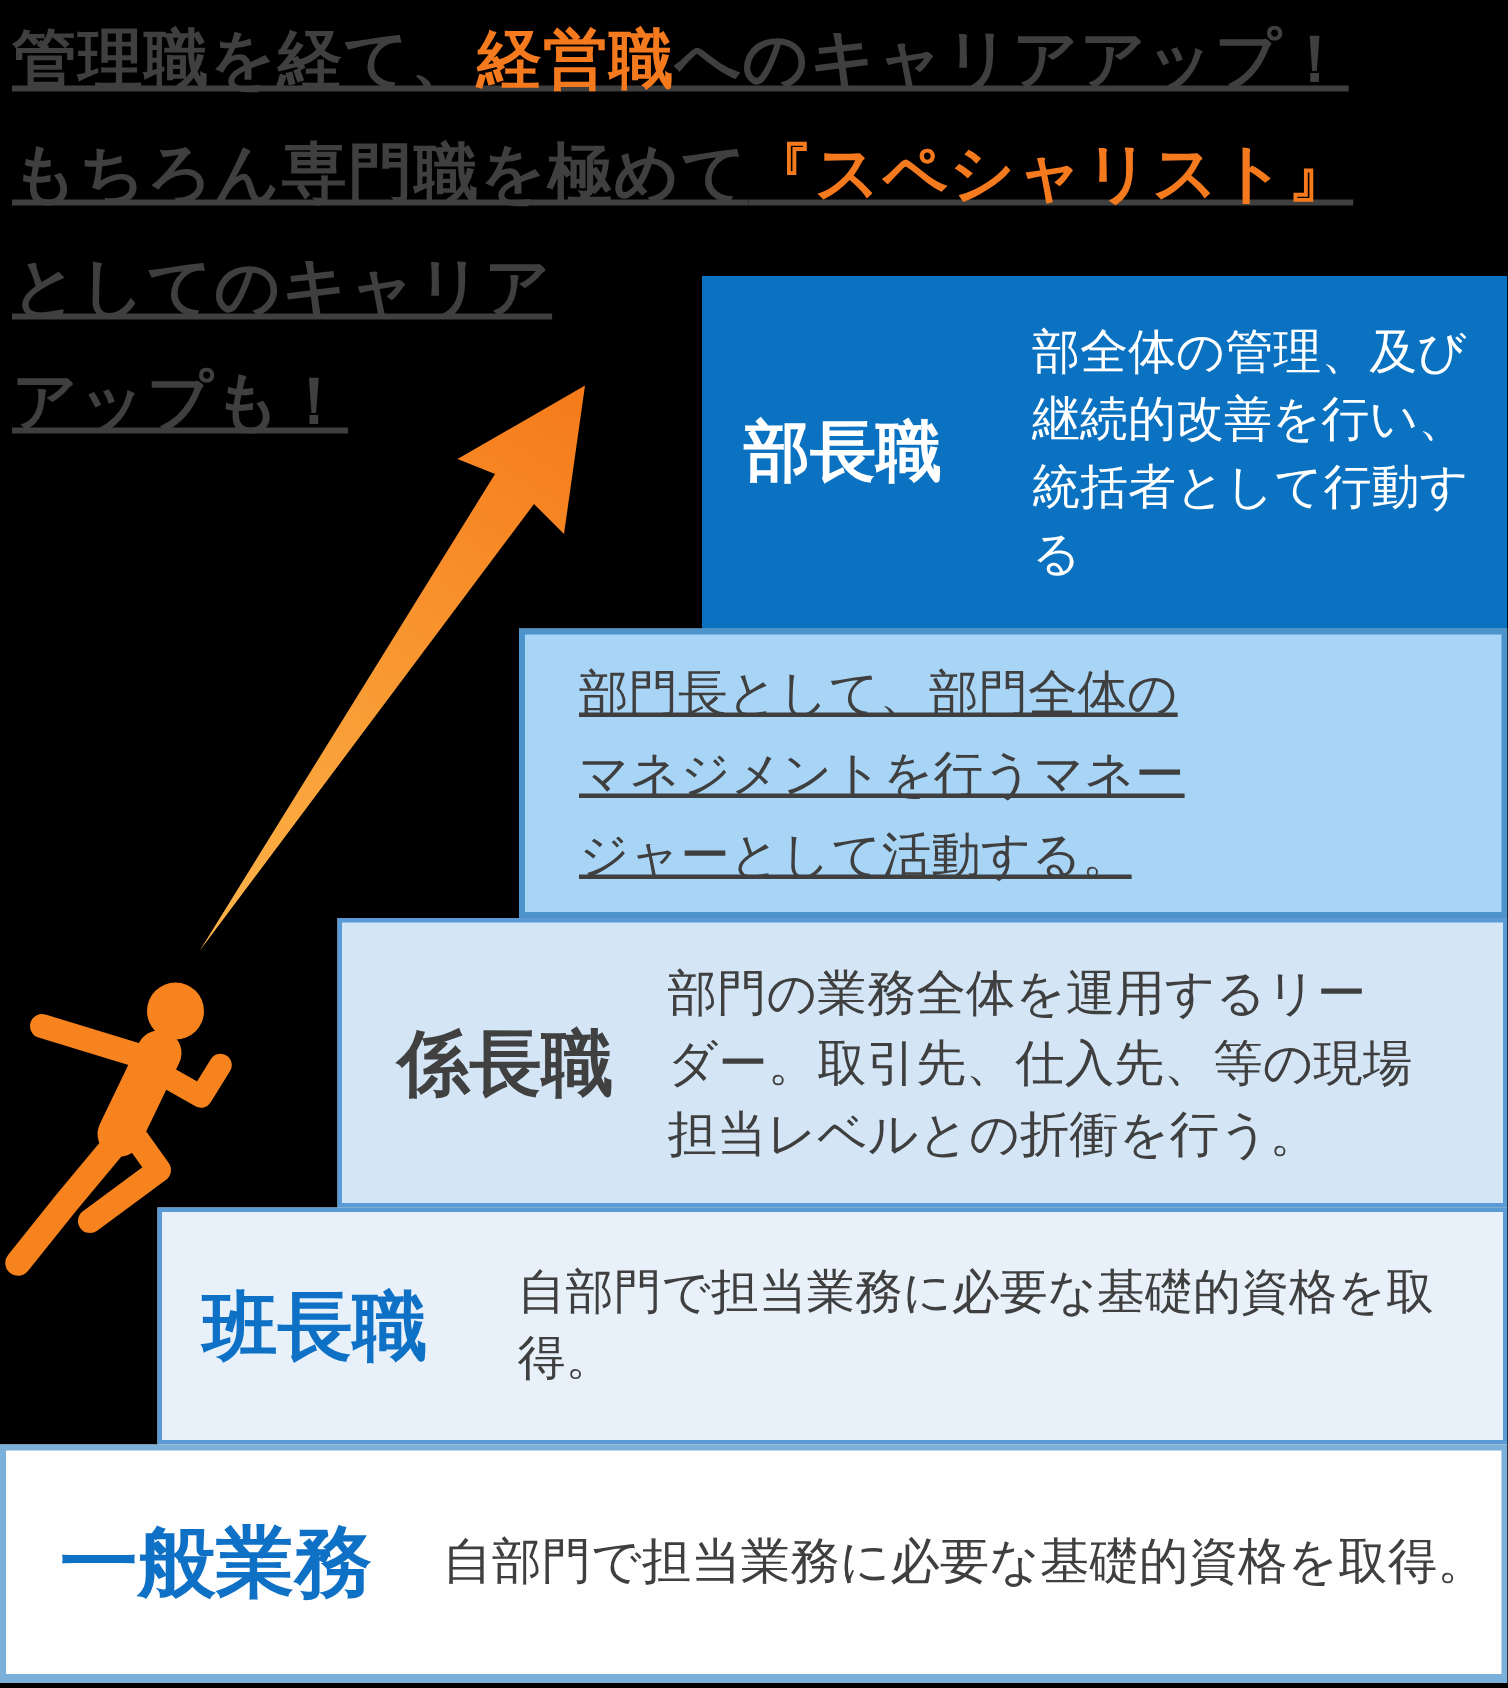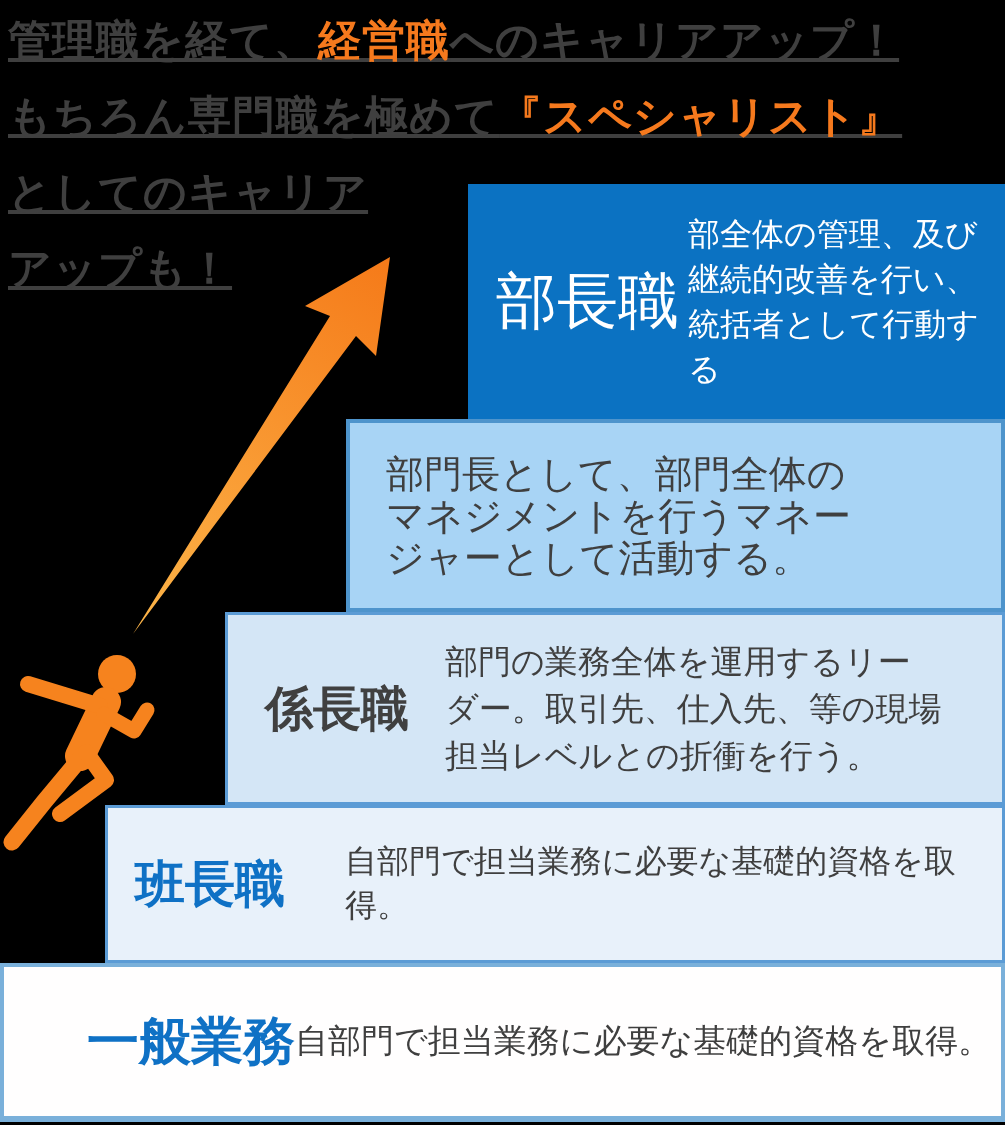--- a/index.html
+++ b/index.html
@@ -9,36 +9,36 @@
   }
   
   .headline{position:absolute;left:8px;top:2px;width:990px;
     font-size:43px;font-weight:bold;line-height:76px;color:#3f3f3f;letter-spacing:1px;text-decoration:underline;}
   .headline .hl{color:#f5791d;}
   
   .step{position:absolute;display:flex;align-items:center;box-sizing:border-box;}
   .step-title{flex:none;font-weight:bold;}
   .step-desc{white-space:pre-line;color:#3f3f3f;}
   .s0{left:468px;top:184px;width:537px;height:235px;background:#0b72c2;padding-left:28px;}
-  .s0 .step-title{width:192px;font-size:61px;font-weight:normal;color:#ffffff;}
+  .s0 .step-title{width:192px;font-size:44px;font-weight:bold;color:#ffffff;}
   .s0 .step-desc{font-size:32px;line-height:45px;color:#ffffff;}
   .s1{left:346px;top:419px;width:659px;height:193px;background:#a8d4f5;
       border:4px solid #4e94cc;padding-left:36px;}
   .s1 .step-title{width:195px;font-size:48px;color:#0f71c5;}
-  .s1 .step-desc{font-size:38px;line-height:42px;}
+  .s1 .step-desc{font-size:33px;line-height:54px;text-decoration:underline;}
   .s2{left:225px;top:612px;width:780px;height:193px;background:#d4e6f6;
       border:3px solid #5b9bd5;padding-left:37px;}
   .s2 .step-title{width:180px;font-size:48px;color:#404040;}
   .s2 .step-desc{font-size:33px;line-height:47px;}
   .s3{left:105px;top:805px;width:900px;height:158px;background:#e8f1fa;
       border:3px solid #5b9bd5;padding-left:27px;}
   .s3 .step-title{width:210px;font-size:50px;color:#0f71c5;}
   .s3 .step-desc{font-size:32px;}
   .s4{left:0;top:963px;width:1005px;height:159px;background:#fffefe;
-      border:4px solid #7ab0da;border-bottom-width:6px;padding-left:36px;text-align:right;}
+      border:4px solid #7ab0da;border-bottom-width:6px;padding-left:36px;}
   .s4 .step-title{width:255px;font-size:52px;color:#0f71c5;}
   .s4 .step-desc{font-size:33px;}
   
   .overlay{position:absolute;left:0;top:0;width:1005px;height:1125px;pointer-events:none;}
 </style>
 </head>
 <body>
 
 <div class="canvas">
 

